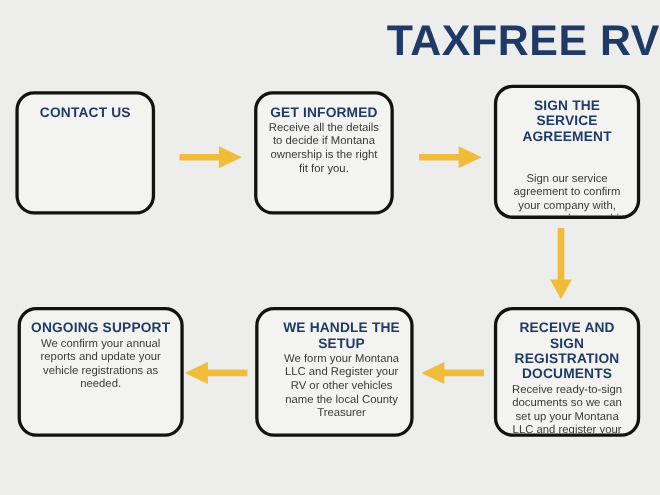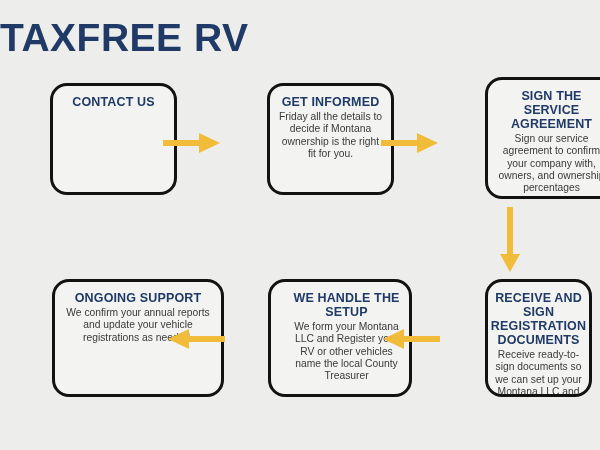--- a/index.html
+++ b/index.html
@@ -18,21 +18,21 @@
     width: 600px;
     height: 450px;
   }
 
   
   #page-title {
     position: absolute;
     left: 0;
     top: 18px;
     width: 600px;
-    text-align: left;
+    text-align: right;
     font-size: 39px;
     font-weight: bold;
     letter-spacing: 0.5px;
     color: #1f3a66;
     line-height: 1.05;
   }
 
   
   .step-box {
     position: absolute;
@@ -40,45 +40,44 @@
     background: #f3f3f2;
     border: 3px solid #121212;
     border-radius: 17px;
     display: flex;
     flex-direction: column;
     align-items: center;
     justify-content: flex-start;
     text-align: center;
     padding: 9px 7px 7px 7px;
     overflow: hidden;
-    margin-left: 36px;
   }
   .step-heading {
     color: #1f3a66;
     font-weight: bold;
     font-size: 12.5px;
     line-height: 1.12;
     letter-spacing: 0.15px;
     margin: 0 0 2px 0;
     text-transform: uppercase;
   }
   .step-body {
     color: #3a3a3a;
     font-size: 10.3px;
     line-height: 1.2;
     margin: 0;
   }
 
   
   #box-contact-us        { left: 14px;  top: 83px;  width: 127px; height: 112px; }
-  #box-get-informed      { left: 231px; top: 83px;  width: 127px; height: 112px; border-radius: 16px; }
-  #box-sign-agreement    { left: 449px; top: 77px;  width: 133px; height: 122px; }
-  #box-receive-sign      { left: 449px; top: 279px; width: 107px; height: 118px; }
+  #box-get-informed      { left: 231px; top: 83px;  width: 127px; height: 112px; }
+  #box-sign-agreement    { left: 449px; top: 77px;  width: 133px; height: 122px; gap: 24px; }
+  #box-receive-sign      { left: 449px; top: 279px; width: 133px; height: 118px; }
   #box-we-handle-setup   { left: 232px; top: 279px; width: 144px; height: 118px; padding-left: 20px; }
-  #box-ongoing-support   { left: 16px;  top: 279px; width: 172px; height: 118px; }
+  #box-ongoing-support   { left: 16px;  top: 279px; width: 151px; height: 118px; }
 
   
   .arrow {
     position: absolute;
   }
   .arrow svg { display: block; }
 
   #arrow-contact-to-informed { left: 163px; top: 130px; }
   #arrow-informed-to-sign    { left: 381px; top: 130px; }
   #arrow-sign-to-receive     { left: 497px; top: 207px; }
@@ -91,21 +90,21 @@
 <div id="canvas">
 
   <div id="page-title">TAXFREE RV</div>
 
   <div class="step-box" id="box-contact-us">
     <div class="step-heading">CONTACT US</div>
   </div>
 
   <div class="step-box" id="box-get-informed">
     <div class="step-heading">GET INFORMED</div>
-    <div class="step-body">Friday all the details to decide if Montana ownership is the right fit for you.</div>
+    <div class="step-body">Receive all the details to decide if Montana ownership is the right fit for you.</div>
   </div>
 
   <div class="step-box" id="box-sign-agreement">
     <div class="step-heading">SIGN THE SERVICE AGREEMENT</div>
     <div class="step-body">Sign our service agreement to confirm your company with, owners, and ownership percentages</div>
   </div>
 
   <div class="step-box" id="box-receive-sign">
     <div class="step-heading">RECEIVE AND SIGN REGISTRATION DOCUMENTS</div>
     <div class="step-body">Receive ready-to-sign documents so we can set up your Montana LLC and register your vehicle(s)</div>

